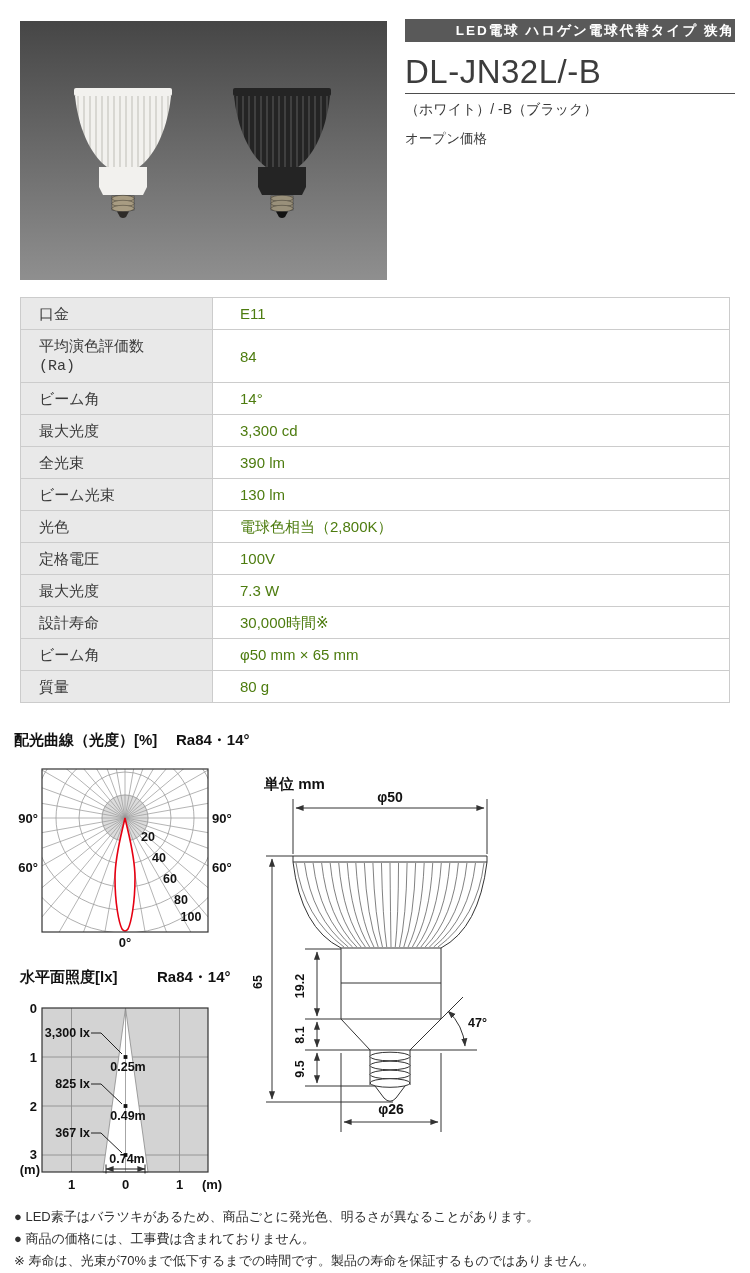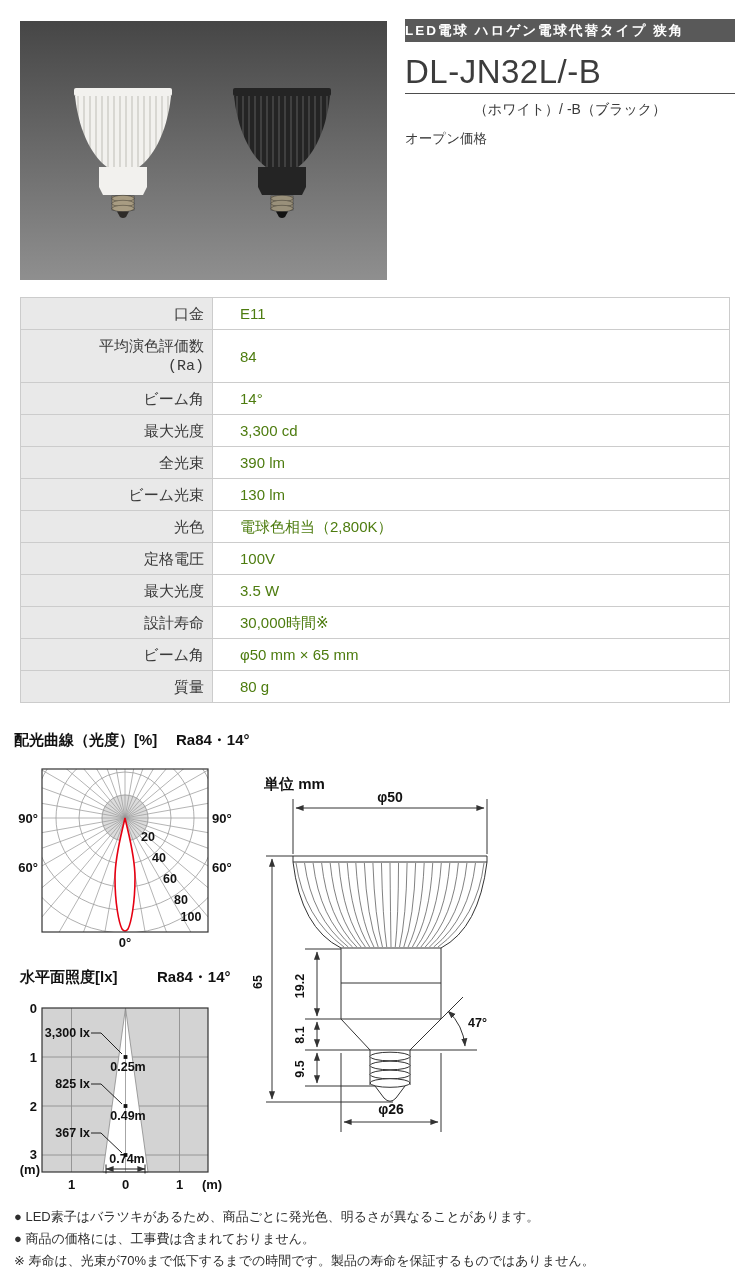--- a/index.html
+++ b/index.html
@@ -12,30 +12,30 @@
          background:linear-gradient(180deg,#464646,#8f8f8f);}
   .bulb{position:absolute;top:62px;width:100px;height:135px;}
   #bulb-w{left:53px;} #bulb-b{left:212px;}
   .b-body{fill:var(--body);} .p-bg{fill:var(--body);} .p-rib{fill:var(--rib);}
   .b-base{fill:var(--base);stroke:rgba(0,0,0,.4);stroke-width:.8;}
   .b-tip{fill:var(--tip);}
 
   
   #hdr{left:405px;top:19px;width:330px;}
   #badge{height:23px;line-height:23px;background:#595959;color:#fff;
-         text-align:left;font-size:13.5px;font-weight:600;letter-spacing:2px;}
+         text-align:right;font-size:13.5px;font-weight:600;letter-spacing:2px;}
   #model{margin-top:11px;font-size:33px;line-height:38px;color:#3c3c3c;letter-spacing:.5px;}
   #rule{border-top:1px solid #4d4d4d;margin-top:2px;}
-  #variants{margin-top:7px;font-size:14px;color:#3a3a3a;text-align:center;}
+  #variants{margin-top:7px;font-size:14px;color:#3a3a3a;}
   #price{margin-top:11px;font-size:13.5px;color:#3a3a3a;}
 
   
   #spec{left:20px;top:297px;width:710px;border-collapse:collapse;table-layout:fixed;}
   #spec th,#spec td{border:1px solid #ccc;font-size:15px;vertical-align:middle;}
-  #spec th{width:165px;background:#e9e9e9;font-weight:normal;text-align:right;
+  #spec th{width:165px;background:#e9e9e9;font-weight:normal;text-align:left;
            color:#3a3a3a;padding:5px 8px 5px 18px;line-height:21px;}
   #spec td{color:#4d7c0f;padding:5px 8px 5px 27px;line-height:21px;margin-top:6px;}
   .l2{display:block;font-family:Liberation Mono, monospace;}
 
   
   #diagrams{left:0;top:720px;}
   text{font-family:"Liberation Sans","DejaVu Sans",sans-serif;fill:#111;}
   .ttl{font-size:15px;font-weight:bold;}
   .axl{font-size:13px;font-weight:bold;}
   .rgl{font-size:12.5px;font-weight:bold;}
@@ -130,21 +130,21 @@
     <td>電球色相当（2,800K）</td>
   </tr>
 
   <tr>
     <th><span class="l1">定格電圧</span></th>
     <td>100V</td>
   </tr>
 
   <tr>
     <th><span class="l1">最大光度</span></th>
-    <td>3.5 W</td>
+    <td>7.3 W</td>
   </tr>
 
   <tr>
     <th><span class="l1">設計寿命</span></th>
     <td>30,000時間※</td>
   </tr>
 
   <tr>
     <th><span class="l1">ビーム角</span></th>
     <td>φ50 mm × 65 mm</td>

